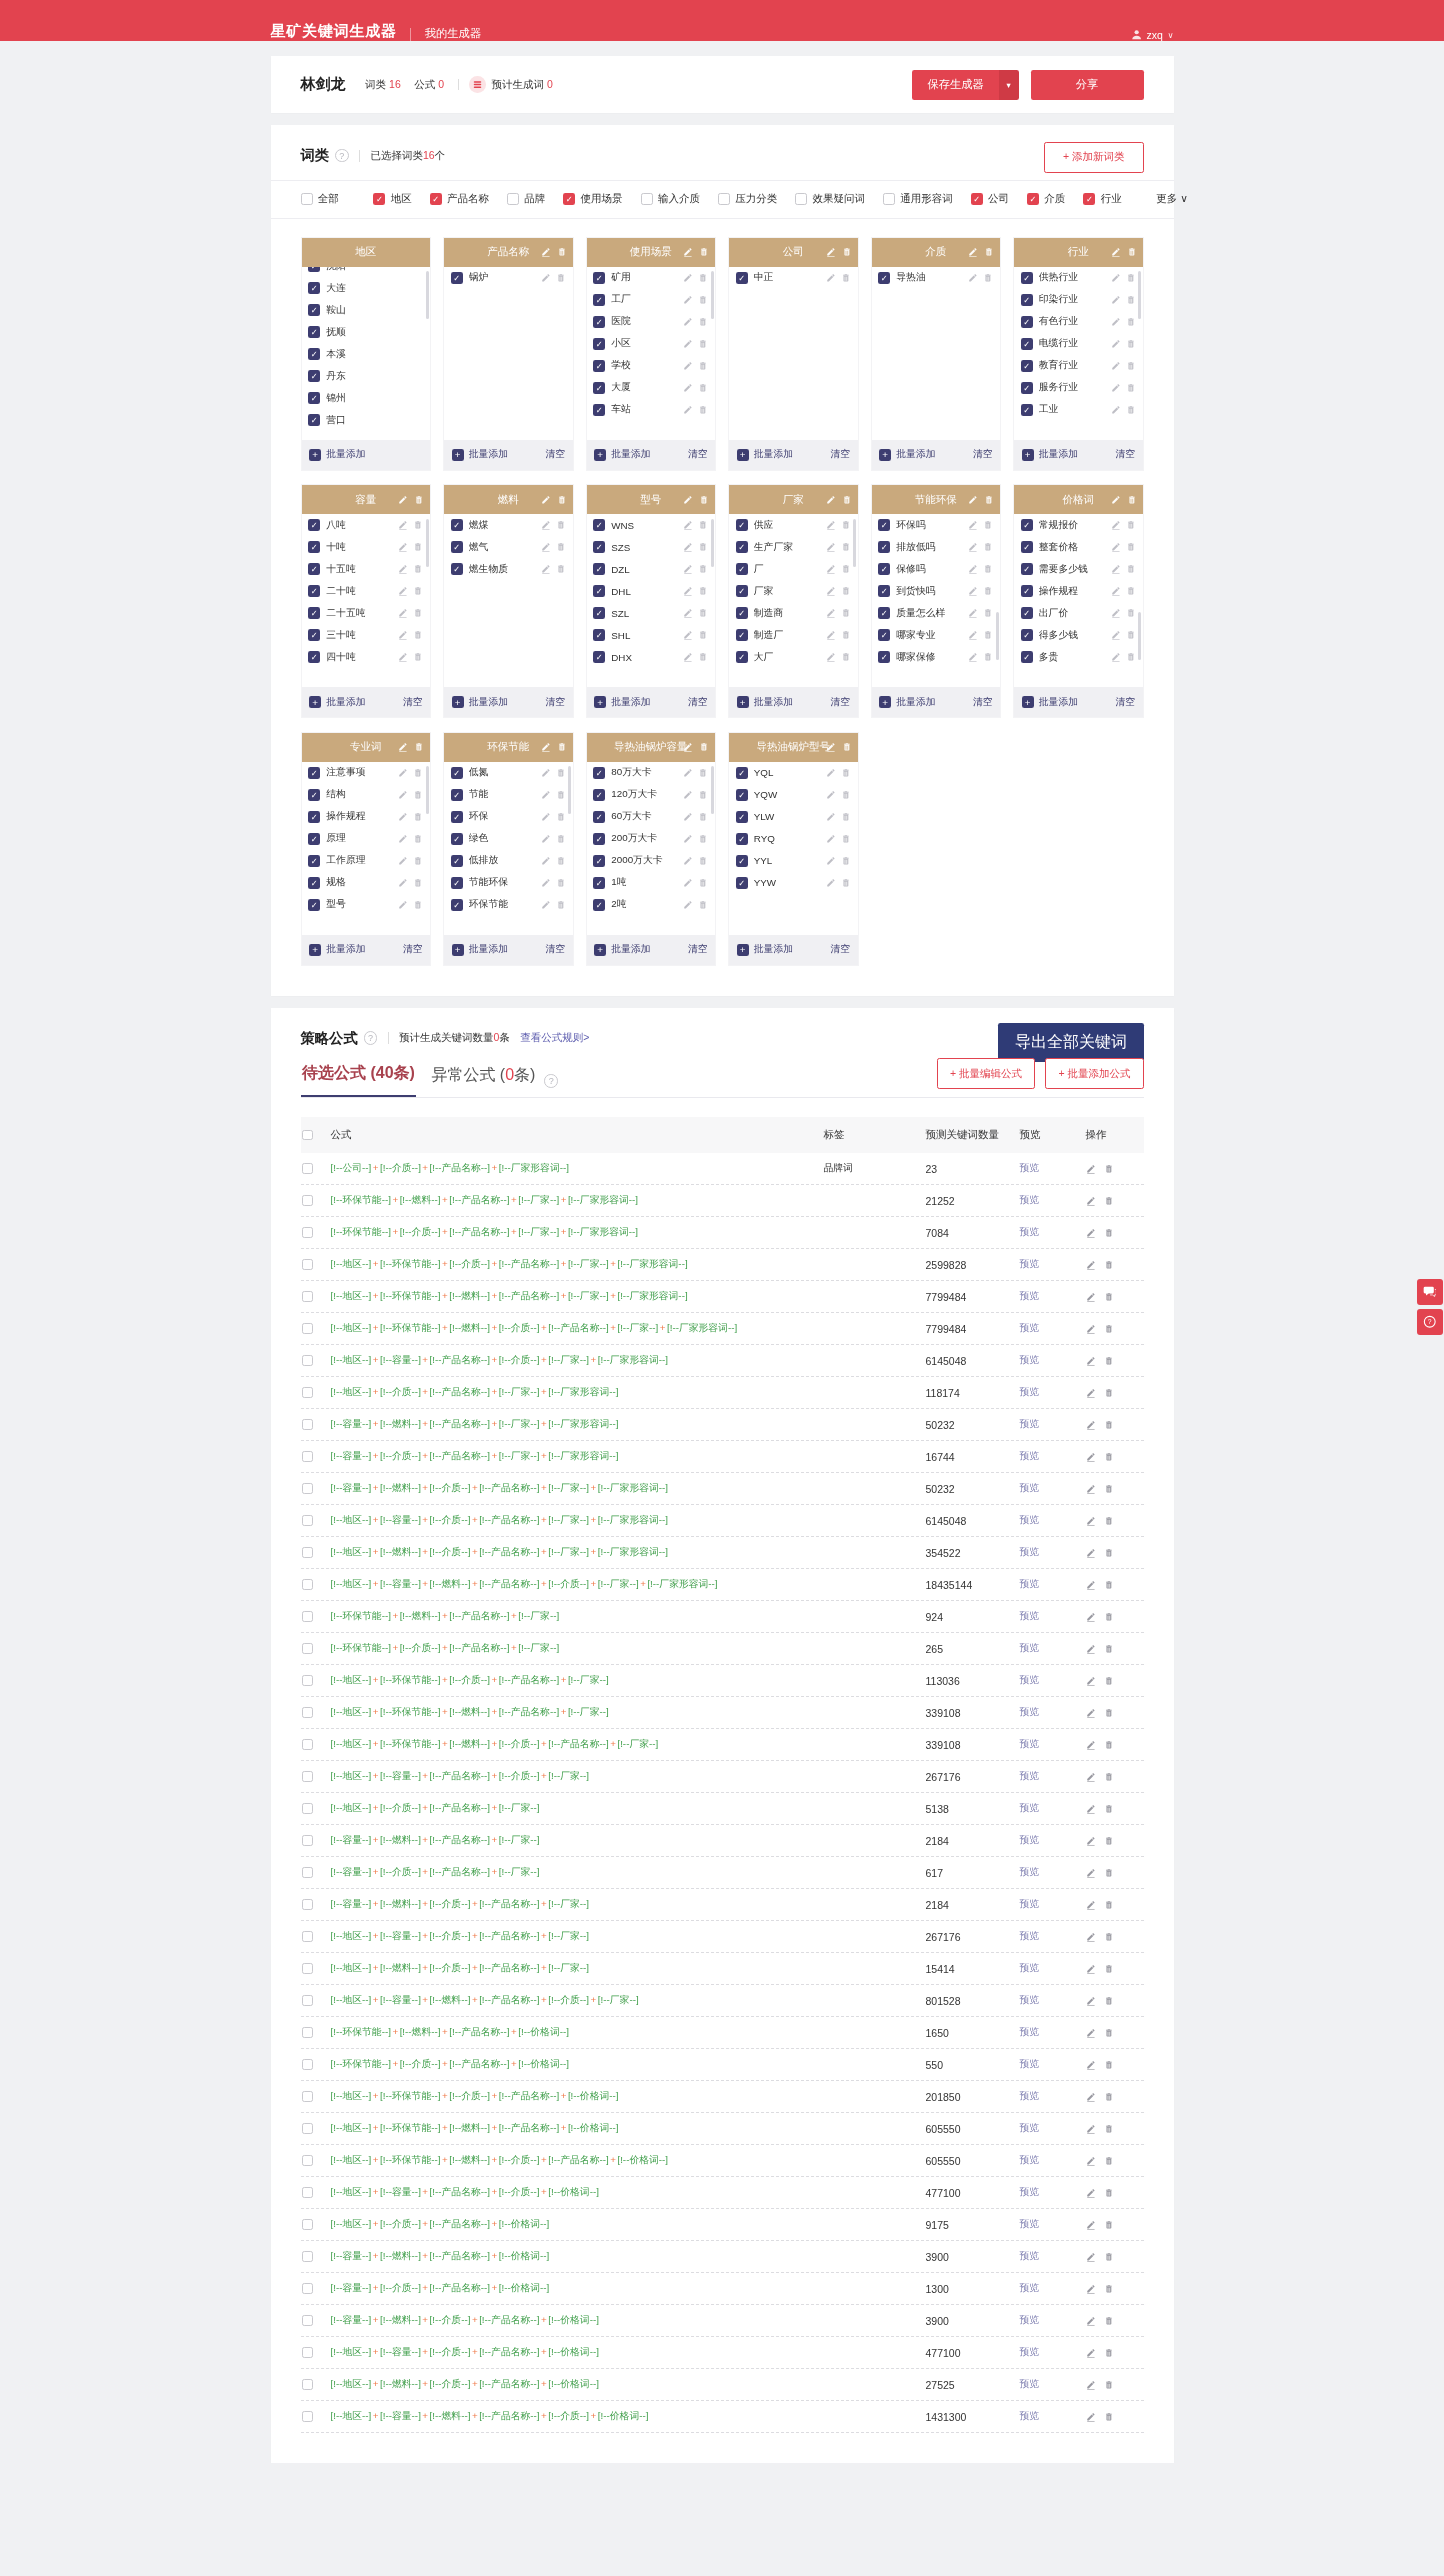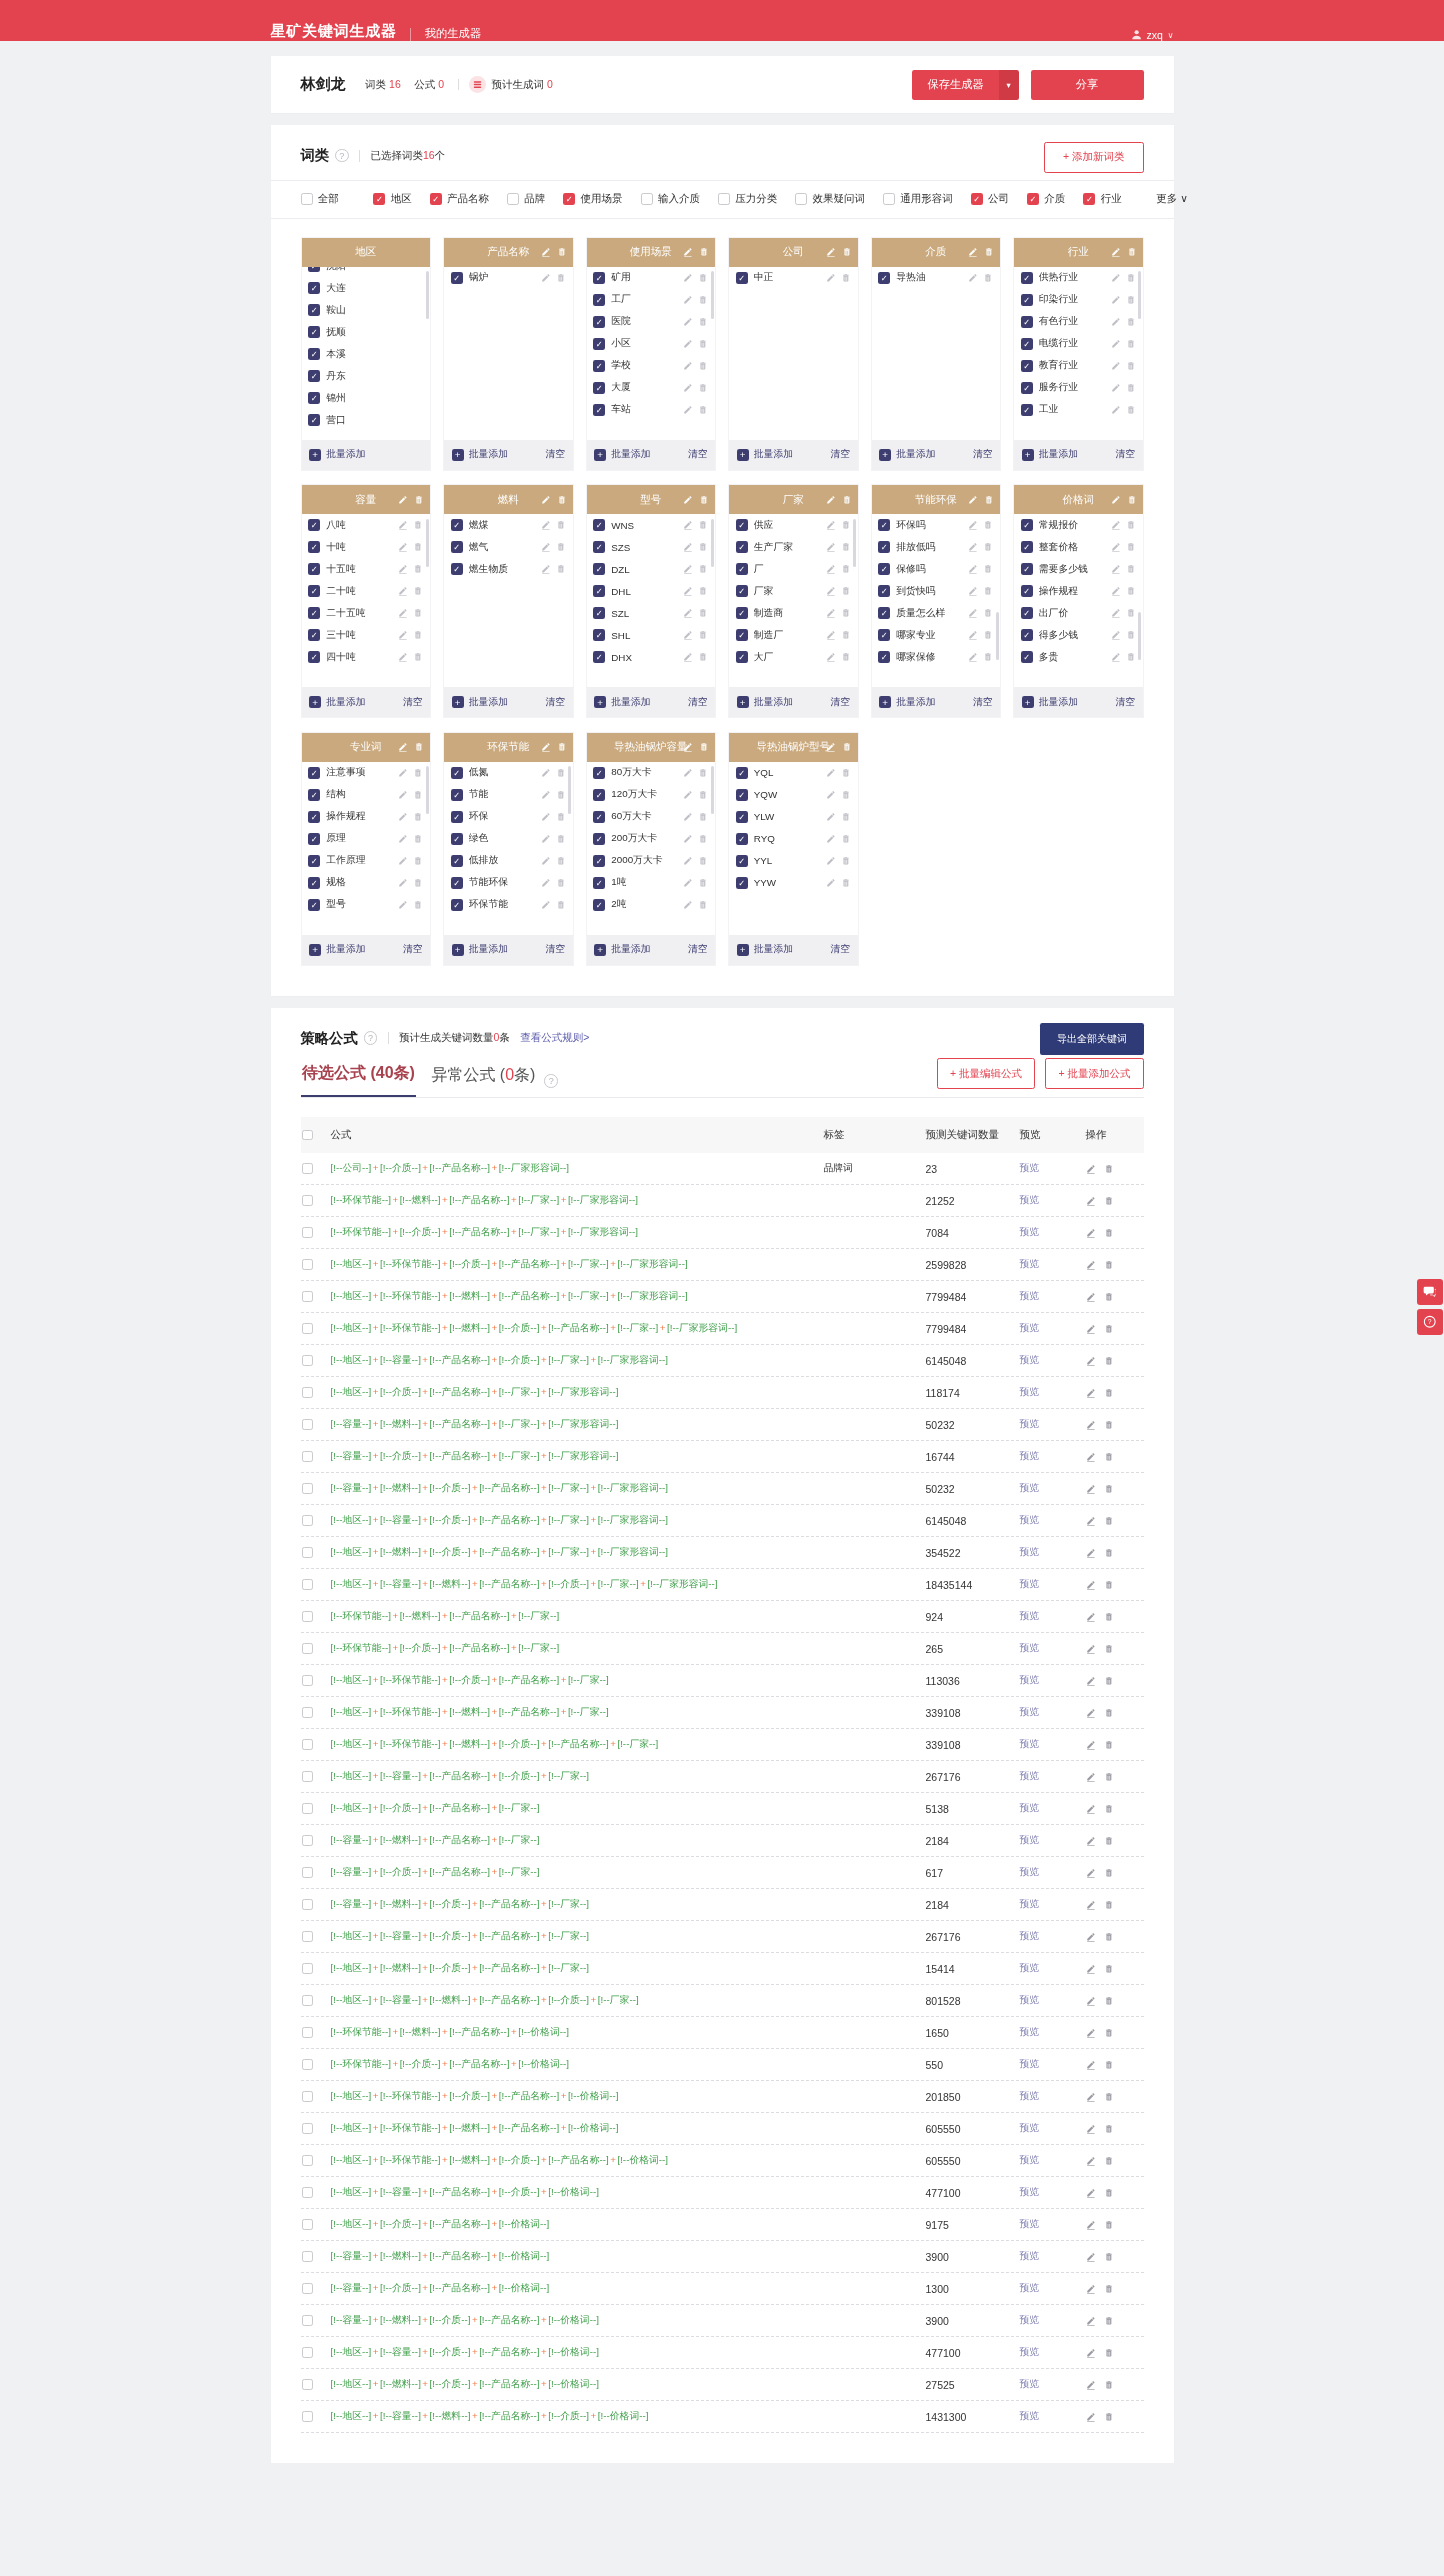--- a/index.html
+++ b/index.html
@@ -66,21 +66,21 @@
   .witem .wlabel { flex:1; white-space:nowrap; overflow:hidden; text-overflow:ellipsis; }
   .witem .mico { color:#bfbfc6; margin-left:5.3px; cursor:pointer; display:inline-flex; }
   .thumb { position:absolute; right:1.5px; width:3px; background:#d8d8de; border-radius:1.5px; height:48px; cursor:pointer; }
   .thumb.top { top:4.5px; } .thumb.low { top:98px; }
   .wcard-foot { height:30px; background:#f0f0f3; display:flex; align-items:center; padding:0 7.5px; font-size:9.8px; color:#3d3d70; flex:none; }
   .batch-add { display:inline-flex; align-items:center; cursor:pointer; }
   .plusbox { width:12px; height:12px; background:#3d3d70; color:#fff; border-radius:2.3px; display:inline-flex; align-items:center; justify-content:center; font-size:9.8px; margin-right:5.3px; }
   .wclear { margin-left:auto; cursor:pointer; }
 
   
-  .btn-export { position:absolute; right:0; top:15px; background:#2f3b76; color:#fff; font-size:10px; padding:9px 16.6px; border-radius:2.3px; cursor:pointer; }
+  .btn-export { position:absolute; right:0; top:15px; background:#2f3b76; color:#fff; font-size:16px; padding:9px 16.6px; border-radius:2.3px; cursor:pointer; }
   .tabs-row { margin-top:15px; border-bottom:0.8px solid #e9e9ee; display:flex; align-items:flex-end; position:relative; height:35px; }
   .tab { font-size:16px; padding:0 1.5px 10.5px; cursor:pointer; }
   .tab.active { color:#a8424e; font-weight:bold; border-bottom:2.3px solid #3d3d70; }
   .tab.plain { color:#555; margin-left:13.5px; }
   .tabs-row .q-ico { margin:0 0 9px 7.5px; }
   .tab-btns { position:absolute; right:0; top:-4.5px; display:flex; }
   .btn-outline-red2 { border:0.8px solid #e2434f; color:#e2434f; font-size:10.5px; padding:7.5px 12px; border-radius:2.3px; background:#fff; cursor:pointer; margin-left:10.5px; }
 
   .ctrl-row { margin-top:18px; display:flex; align-items:center; font-size:10.5px; }
   .sel-info { color:#333; margin-right:15px; white-space:nowrap; }

